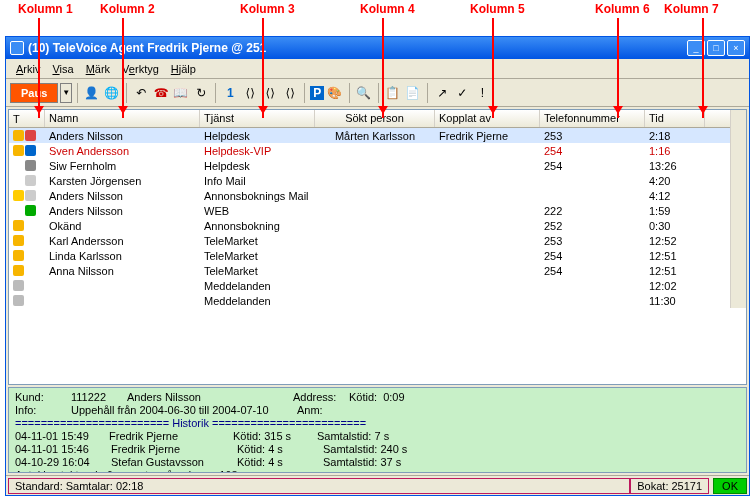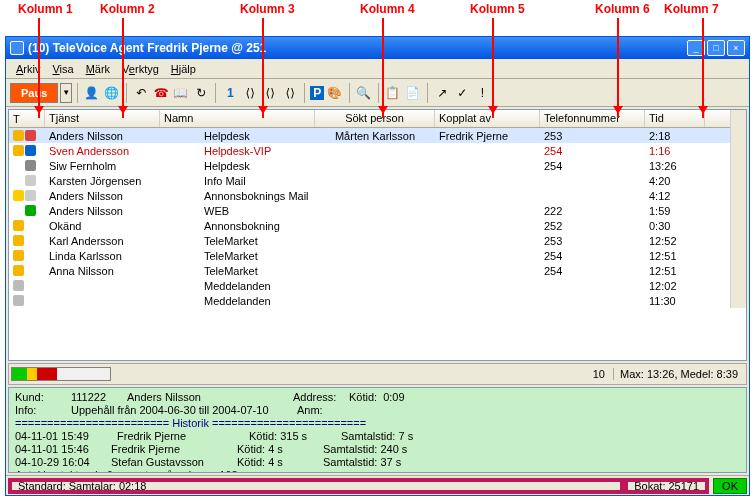--- a/index.html
+++ b/index.html
@@ -55,21 +55,21 @@
   .statline .maxmedel { border-left: 1px solid #aca899; padding: 0 6px; }
 
   .infopanel { height: 86px; margin: 0 2px 2px 2px; display: flex; gap: 2px; }
   .info-left { flex: 1; background: #c8f0c8; border: 1px solid #7f9db9; padding: 3px 6px; line-height: 13px; overflow: hidden; }
   .info-left .hr-row{color:#008;}
   .info-right { width: 80px; display: flex; flex-direction: column; gap: 2px; }
   .btn-blue { background: #000080; color: #fff; border: 1px solid #404080; height: 20px; display: flex; align-items: center; justify-content: center; font-size: 11px; }
   .btn-grey { background: #ece9d8; border: 1px solid #808080; height: 20px; display: flex; align-items: center; justify-content: center; }
 
   .statusbar { height: 20px; background: #ece9d8; border-top: 1px solid #aca899; display: flex; align-items: center; padding: 2px; }
-  .statusbar .sb-cell { border: 4px solid #be185d; padding: 1px 6px; height: 16px; display:flex; align-items:center; }
+  .statusbar .sb-cell { border: 1px solid #be185d; padding: 1px 6px; height: 16px; display:flex; align-items:center; }
   .ok-btn { background: #0c0; color: #000; padding: 0 8px; border: 1px solid #080; margin-left:4px; height:16px; display:flex; align-items:center;}
   
   .scrollbar{width:16px;background:#ece9d8;border-left:1px solid #d4d0c8;}
 </style>
 </head>
 <body>
 
 <div class="annot">
   <span class="annot-label" style="left:18px">Kolumn 1</span>
   <div class="annot-arrow" style="left:38px;height:100px"></div>
@@ -134,22 +134,22 @@
     <span class="tb-ico">↗</span>
     <span class="tb-ico">✓</span>
     <span class="tb-ico">!</span>
   </div>
 
   <div class="listwrap">
     <div style="display:flex;">
     <div style="flex:1;display:flex;flex-direction:column;">
     <div class="listhead">
       <div class="col c-t">T</div>
+      <div class="col c-name">Namn</div>
       <div class="col c-tjanst">Tjänst</div>
-      <div class="col c-name">Namn</div>
       <div class="col c-sokt">Sökt person</div>
       <div class="col c-kopplat">Kopplat av</div>
       <div class="col c-tel">Telefonnummer</div>
       <div class="col c-tid">Tid</div>
     </div>
     <div class="listbody" id="listbody">
             <div class="row sel">
               <span class="cell c-t">
                 <span class="ico-sm" style="background:#f7b500"></span>
                 <span class="ico-sm" style="background:#d44"></span>
@@ -286,48 +286,39 @@
               <span class="cell c-kopplat"></span>
               <span class="cell c-tel"></span>
               <span class="cell c-tid">11:30</span>
             </div>
           </div>
     </div>
     <div class="scrollbar"></div>
     </div>
   </div>
 
-  <div class="statline">
-    <div class="loadbar">
-      <div class="load-g"></div>
-        <div class="load-y"></div>
-        <div class="load-r"></div>
-    </div>
-    <span class="num10">10</span>
-    <span class="maxmedel">Max: 13:26, Medel:  8:39</span>
-  </div>
 
   <div class="infopanel">
     <div class="info-left">
       <div style="display:flex;gap:6px;">
         <span style="width:50px">Kund:</span>
         <span style="width:50px">111222</span>
         <span style="width:160px">Anders Nilsson</span>
         <span style="width:50px">Address:</span>
         <span>Kötid:</span>
         <span>0:09</span>
       </div>
       <div style="display:flex;gap:6px;">
         <span style="width:50px">Info:</span>
         <span style="width:220px">Uppehåll från 2004-06-30 till 2004-07-10</span>
         <span>Anm:</span>
       </div>
       <div class="hr-row">========================   Historik   ========================</div>
       <div id="histrows">
-          <div style="display: flex; gap: 12px;">
+          <div style="display: flex; gap: 4px;">
             <span style="width:90px">04-11-01 15:49</span>
             <span style="width:120px">Fredrik Pjerne</span>
             <span style="width:80px">Kötid: 315 s</span>
             <span>Samtalstid: 7 s</span>
           </div>
           <div style="display: flex; gap: 6px;">
             <span style="width:90px">04-11-01 15:46</span>
             <span style="width:120px">Fredrik Pjerne</span>
             <span style="width:80px">Kötid: 4 s</span>
             <span>Samtalstid: 240 s</span>

